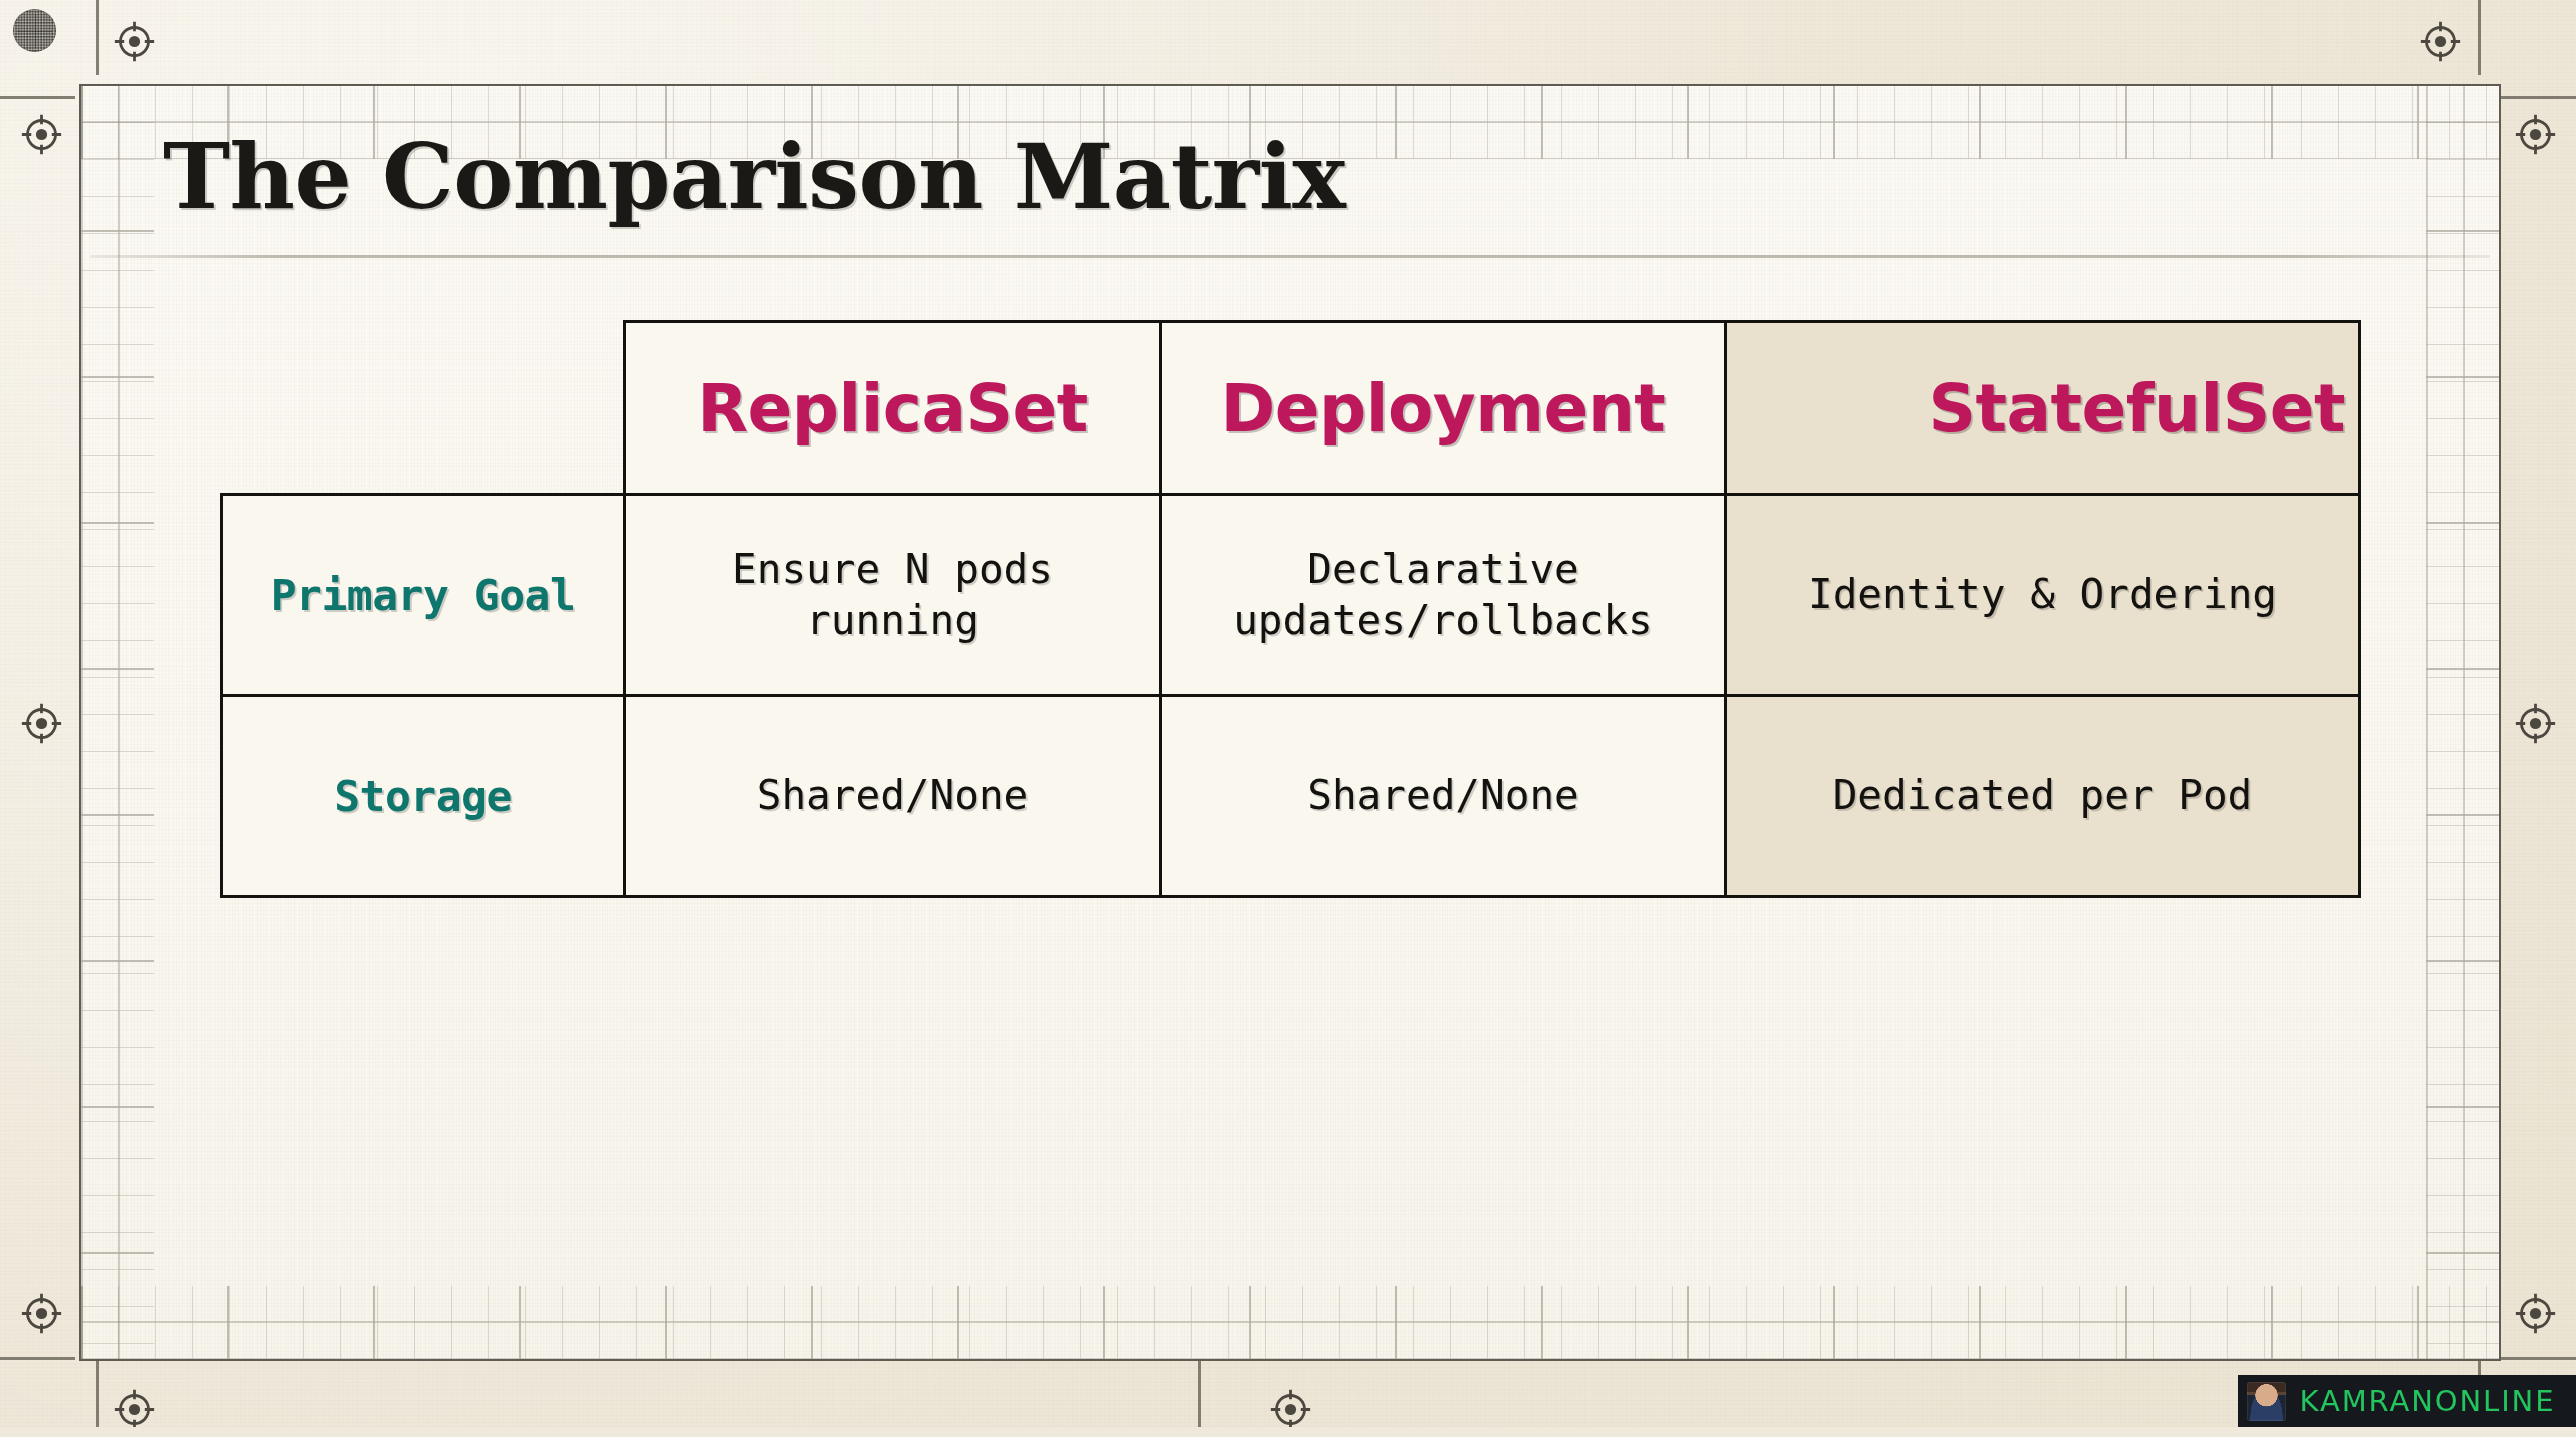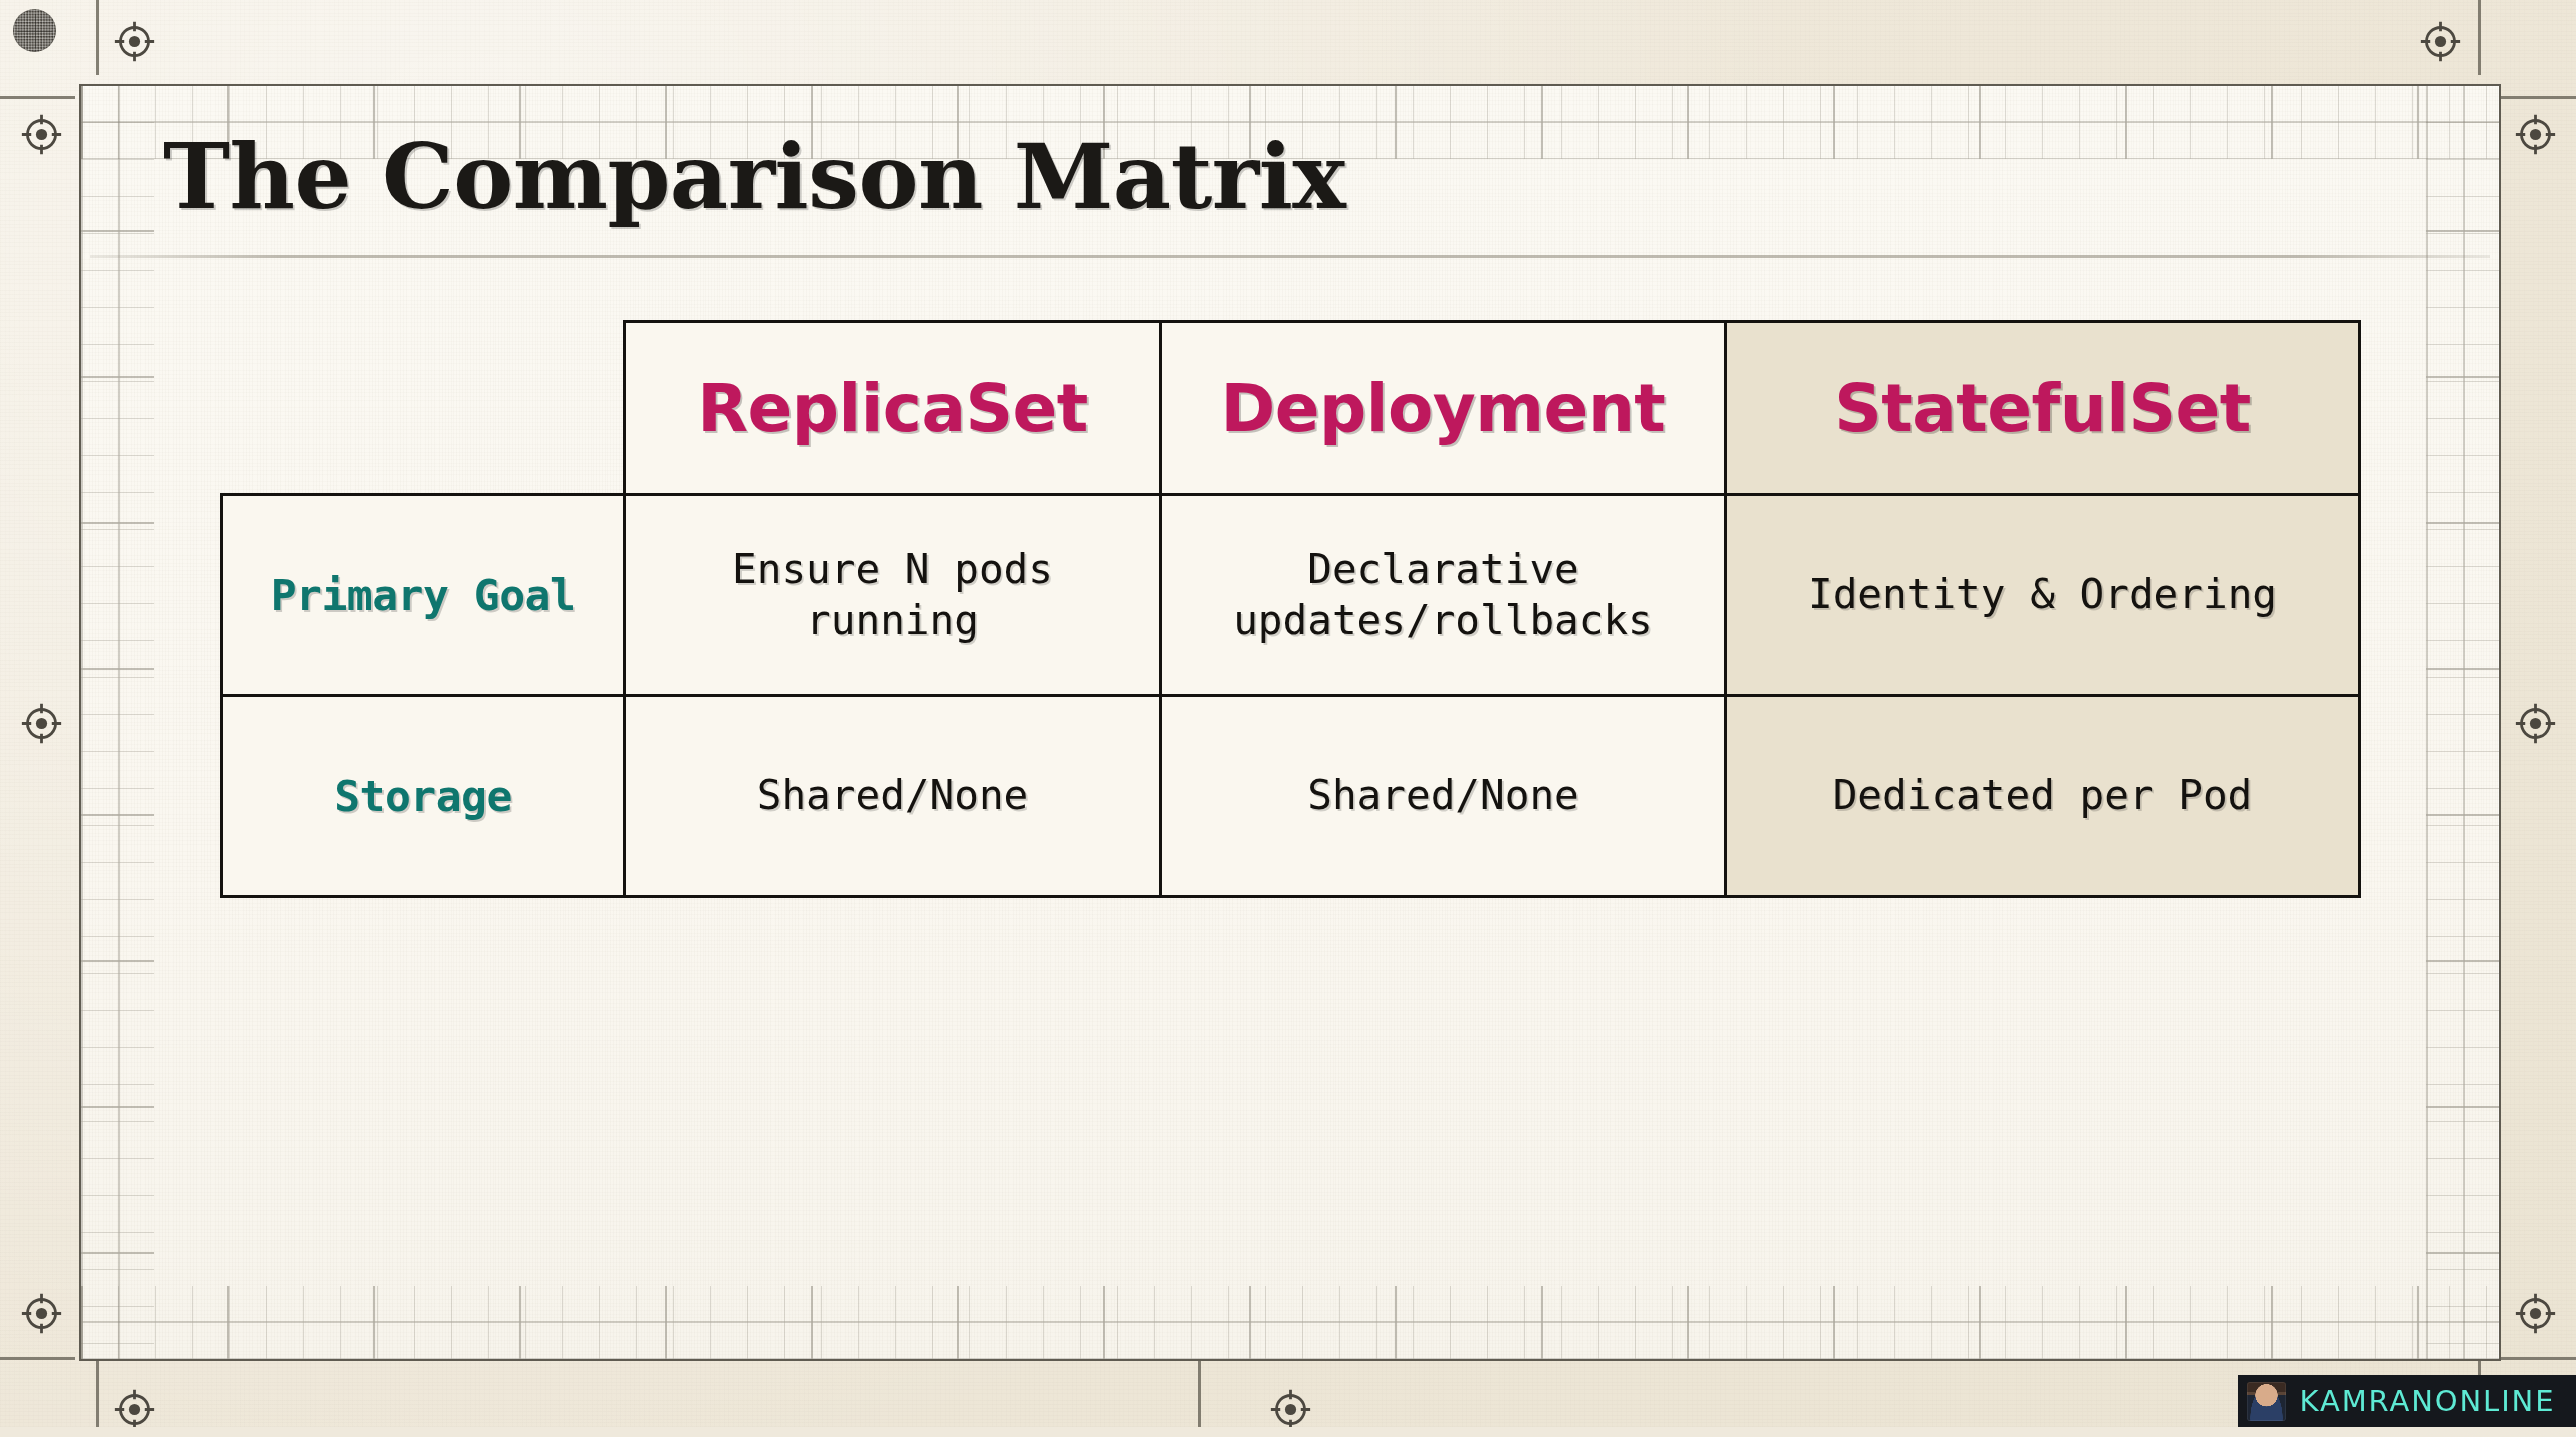--- a/index.html
+++ b/index.html
@@ -215,20 +215,21 @@
     color: #14120f;
     text-shadow: 1.9px 1.9px 0 rgba(0,0,0,.16);
   }
 
   
   #matrix .hl {
     background: #e9e1ce !important;
   }
   #matrix thead th.hl {
     background: #e9e1ce !important;
+    text-align: right;
   }
 
   
   #watermark {
     position: absolute;
     right: 0;
     bottom: 0;
     height: 52px;
     display: flex;
     align-items: center;
@@ -240,21 +241,21 @@
     width: 39px;
     height: 39px;
     border-radius: 2.8px;
     background:
       radial-gradient(circle at 50% 34%, #d8ab8a 0 34%, rgba(0,0,0,0) 35%),
       radial-gradient(ellipse at 50% 92%, #2b3f66 0 58%, rgba(0,0,0,0) 59%),
       linear-gradient(180deg, #3a2a22 0 26%, #5a4436 26% 34%, #1d2533 34% 100%);
     box-shadow: inset 0 0 0 0.9px rgba(255,255,255,.08);
   }
   #wm-text {
-    color: #5eead4;
+    color: #22c55e;
     font-family: "DejaVu Sans", "Liberation Sans", sans-serif;
     font-size: 29px;
     letter-spacing: 1.9px;
     font-weight: 400;
     white-space: nowrap;
   }
 </style>
 </head>
 <body>
 

